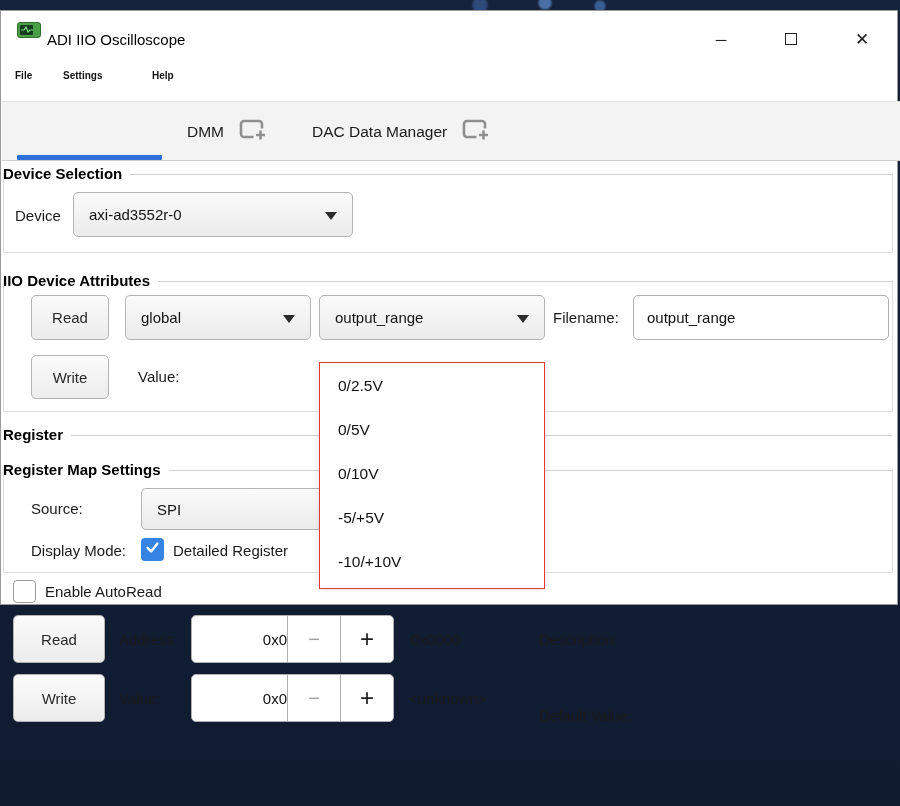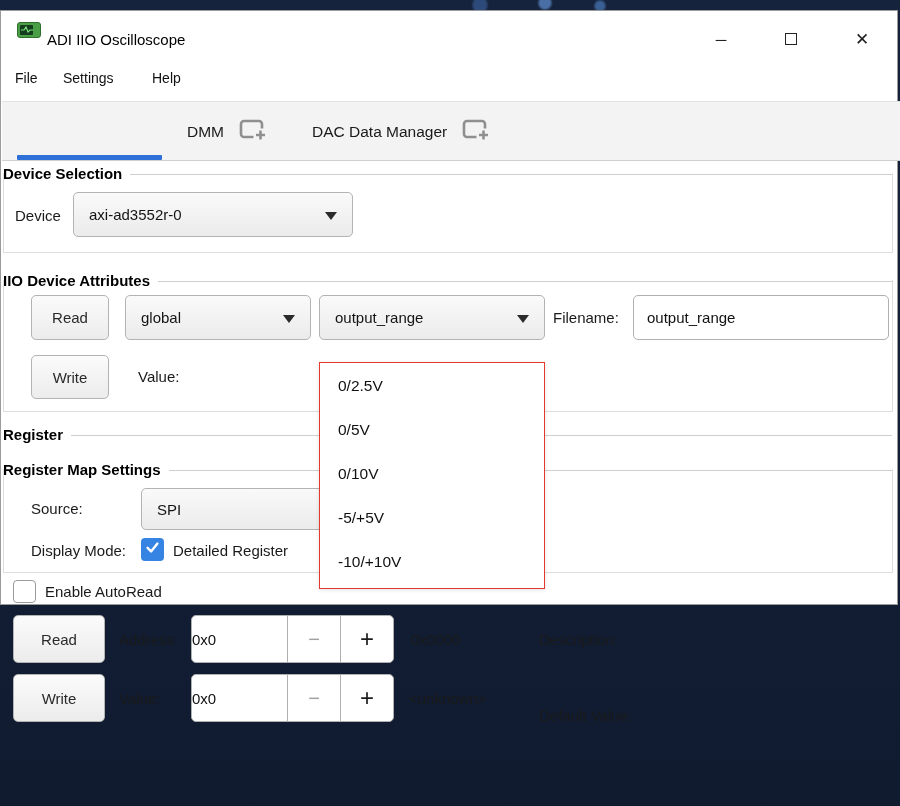--- a/index.html
+++ b/index.html
@@ -20,21 +20,21 @@
   .abs { position: absolute; }
   .lbl { position: absolute; font-size: 15px; color: #1a1a1a; white-space: nowrap; }
 
   
   .title-text { position: absolute; left: 46px; top: 20px; font-size: 15px; color: #000; }
   .win-ctl { position: absolute; top: 14px; width: 34px; height: 28px; display: flex;
              align-items: center; justify-content: center; font-size: 15px; color: #222; cursor: pointer; }
   .max-box { width: 12px; height: 12px; border: 1.4px solid #222; }
 
   
-  .menu-item { position: absolute; top: 59px; font-size: 14px; color: #111; cursor: pointer; }
+  .menu-item { position: absolute; top: 59px; font-size: 10px; color: #111; cursor: pointer; font-weight: bold; }
 
   
   .tabstrip { position: absolute; left: 1px; top: 90px; width: 898px; height: 60px;
               background: #f3f3f3; border-top: 1px solid #e2e2e2; border-bottom: 1px solid #cfcfcf; }
   .tab { position: absolute; top: 100px; height: 42px; display: flex; align-items: center; gap: 15px; cursor: pointer; }
   .tab-label { font-size: 15.5px; color: #1a1a1a; }
   .tab-underline { position: absolute; left: 16px; top: 144px; width: 145px; height: 5px;
                    background: #2d70d8; border-radius: 1px; }
 
   
@@ -51,21 +51,21 @@
            border-radius: 5px; display: flex; align-items: center; padding: 0 36px 0 15px;
            font-size: 15px; color: #141414; cursor: pointer; }
   .combo .arrow { position: absolute; right: 15px; top: 50%; margin-top: -3px; width: 0; height: 0;
                   border-left: 6.5px solid transparent; border-right: 6.5px solid transparent;
                   border-top: 8px solid #2b2b2b; }
   .entry-input { position: absolute; background: #fff; border: 1px solid #b0b0b0; border-radius: 5px;
                  font-size: 15px; color: #111; padding: 0 13px;
                  font-family: "Liberation Sans", "DejaVu Sans", sans-serif; }
   .spin { position: absolute; display: flex; }
   .spin > * { height: 48px; border: 1px solid #b0b0b0; background: #fff; }
-  .spin .spin-val { width: 97px; text-align: left; font-size: 15px; color: #111; border-radius: 5px 0 0 5px;
+  .spin .spin-val { width: 97px; text-align: right; font-size: 15px; color: #111; border-radius: 5px 0 0 5px;
                     font-family: "Liberation Sans", "DejaVu Sans", sans-serif; }
   .spin .spin-btn { width: 54px; margin-left: -1px; display: flex; align-items: center; justify-content: center;
                     cursor: pointer; font-size: 20px; }
   .spin .minus { color: #a0a0a0; }
   .spin .plus { color: #1a1a1a; border-radius: 0 5px 5px 0; font-size: 24px; font-weight: 400; }
 
   .cb { position: absolute; width: 23px; height: 23px; border-radius: 4px; cursor: pointer; }
   .cb.unchecked { background: #fff; border: 1px solid #9a9a9a; }
   .cb.checked { background: #3584e4; display: flex; align-items: center; justify-content: center; }
 

